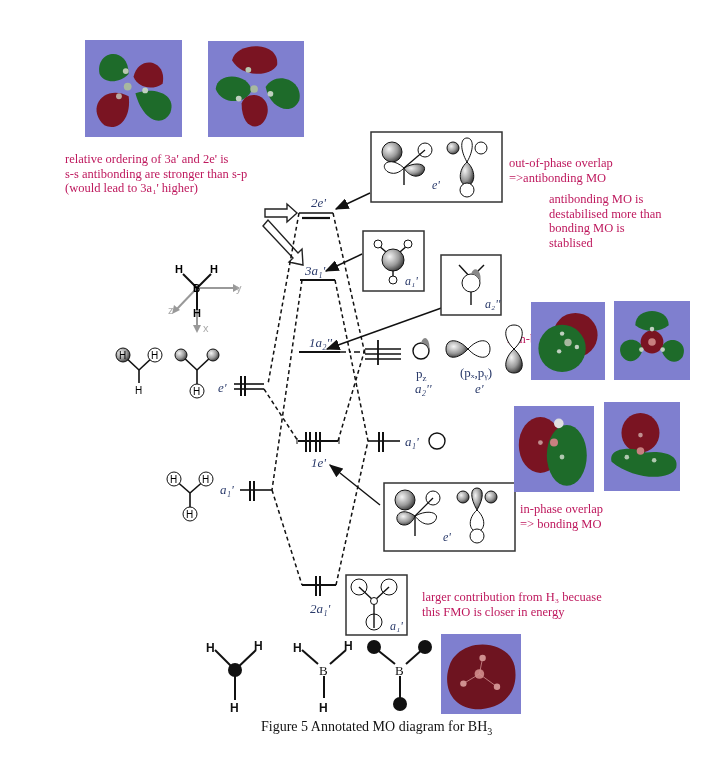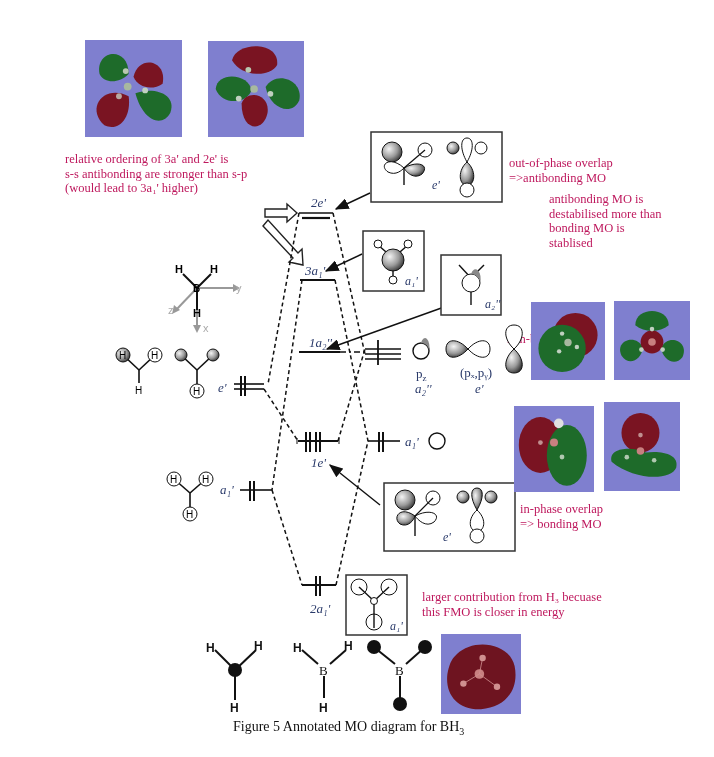--- a/index.html
+++ b/index.html
@@ -4,21 +4,21 @@
 <style>
   html, body { margin:0; padding:0; background:#ffffff; }
   body { width:714px; height:757px; position:relative; overflow:hidden;
          font-family:"Liberation Serif", serif; color:#111; }
   .abs { position:absolute; }
   .note { font-size:12.5px; line-height:14.6px; color:#be185d; white-space:nowrap; }
   .note div { white-space:nowrap; }
   .mo-img { position:absolute; background:#7f7fcf; overflow:hidden; }
   .mo-img svg { width:100%; height:100%; display:block; }
   .lbl { font-family:"Liberation Serif", serif; font-style:italic; color:#2a3a6a; font-size:13px; white-space:nowrap; }
-  .caption { font-size:14px; }
+  .caption { font-size:14px;margin-left:28px; }
   svg text { font-family:"Liberation Serif", serif; }
   .sans { font-family:"Liberation Sans", sans-serif; }
 </style>
 </head>
 <body>
 
 <div class="mo-img" style="left:85px;top:40px;width:97px;height:97px;">
   <svg viewBox="0 0 100 100">
     <path d="M15 35 C10 10 45 5 45 35 C35 45 20 45 15 35Z" fill="#1e6b2a"></path>
     <path d="M50 38 C55 15 85 20 80 45 C70 52 55 50 50 38Z" fill="#7a1422"></path>

